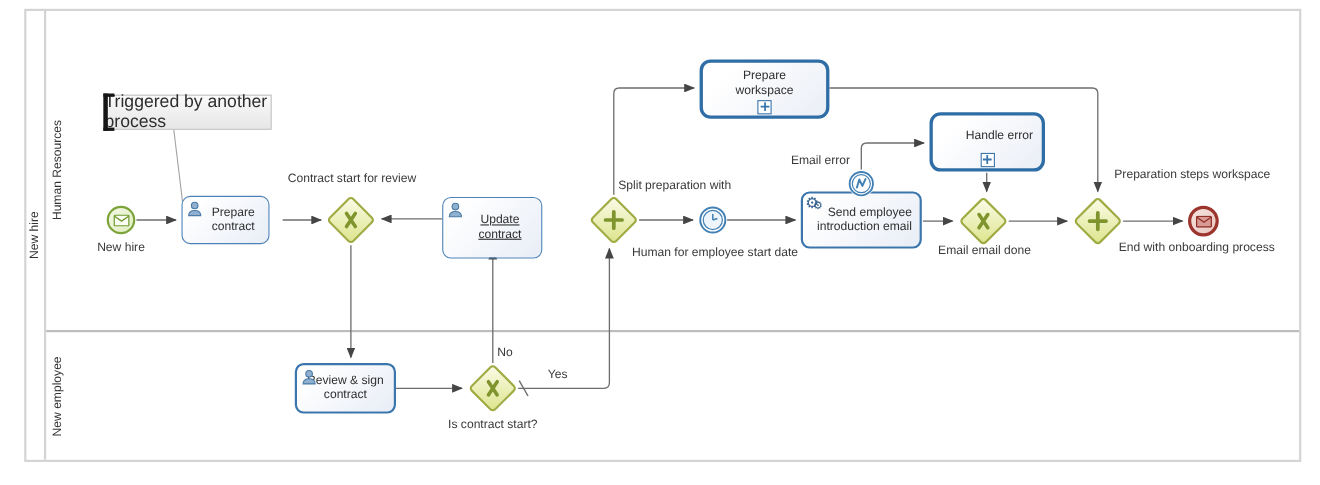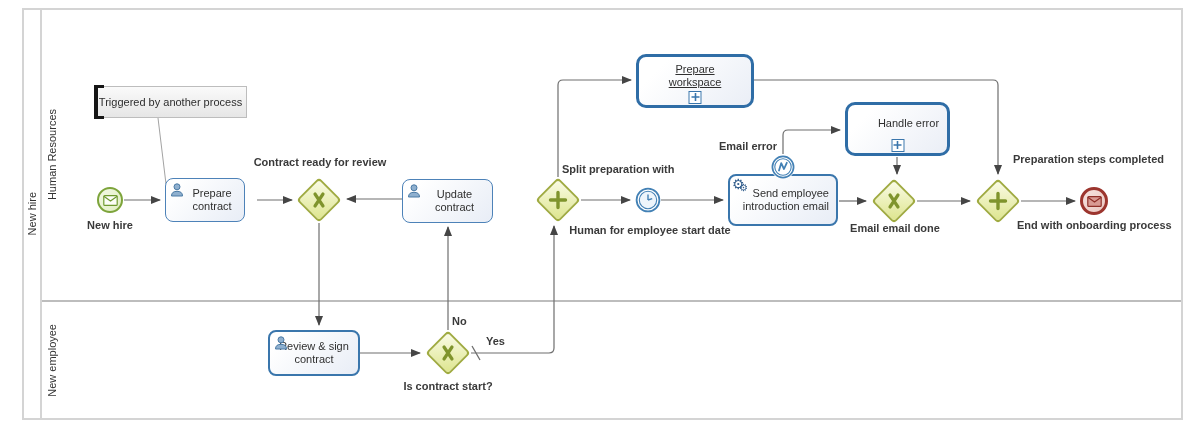--- a/index.html
+++ b/index.html
@@ -35,25 +35,25 @@
         border:2px solid #a0ab41;border-radius:4px;box-sizing:border-box;
         background:linear-gradient(135deg,#fafbe6,#dde58d);}
   .gw .gw-icon{position:absolute;left:0;top:0;width:46px;height:46px;display:flex;align-items:center;justify-content:center;}
   .event{position:absolute;box-sizing:border-box;border-radius:50%;display:flex;align-items:center;justify-content:center;}
   .ev-start{border:2px solid #7da43b;background:linear-gradient(135deg,#f3f9e4,#e1eec2);}
   .ev-end{border:3.5px solid #9c352e;background:linear-gradient(135deg,#f6e3df,#eac6c0);}
   .ev-plain{background:#fff;}
   
   .annotation{position:absolute;left:94px;top:86px;width:153px;height:32px;box-sizing:border-box;
         border:1px solid #bdbdbd;background:linear-gradient(180deg,#fafafa,#e6e6e6);
-        display:flex;align-items:center;justify-content:center;font-size:11px;color:#2d2d2d;}
+        display:flex;align-items:center;justify-content:center;font-size:16px;color:#2d2d2d;}
   .bracket{position:absolute;left:-1px;top:-2px;bottom:-2px;width:10px;box-sizing:border-box;
         border-left:4px solid #161616;border-top:3.5px solid #161616;border-bottom:3.5px solid #161616;}
   
-  .lbl{position:absolute;font-size:11px;color:#3a3a3a;white-space:nowrap;font-weight:bold;}
+  .lbl{position:absolute;font-size:11px;color:#3a3a3a;white-space:nowrap;}
   .lbl.center{transform:translateX(-50%);}
 </style>
 </head>
 <body>
 
 <div class="canvas">
 
   <div class="pool">
     <div class="pool-header">
       <span class="vlabel">New hire</span>
@@ -122,23 +122,23 @@
   </div>
 
   <div class="gw" style="left:296px;top:177px;">
     <div class="diamond"></div>
     <div class="gw-icon">
       <svg width="18" height="18" viewBox="0 0 18 18">
           <path d="M5,3 L13,15 M13,3 L5,15" stroke="#7f942c" stroke-width="3.2" stroke-linecap="round" fill="none"></path>
         </svg>
     </div>
   </div>
-  <div class="lbl center" style="left:320px;top:156px;">Contract ready for review</div>
-
-  <div class="task" style="left:402px;top:179px;width:91px;height:44px;">
+  <div class="lbl center" style="left:320px;top:156px;">Contract start for review</div>
+
+  <div class="task" style="left:402px;top:179px;width:91px;height:56px;text-decoration:underline;">
     <svg class="task-icon" viewBox="0 0 16 16">
       <circle cx="8" cy="4.8" r="3" fill="#8fb0cf" stroke="#4a7aa5" stroke-width="1"></circle>
       <path d="M2.5,14 Q2.5,9.3 8,9.3 Q13.5,9.3 13.5,14 Z" fill="#8fb0cf" stroke="#4a7aa5" stroke-width="1"></path>
     </svg>
     <span style="max-width:58px;margin-left:14px;">Update contract</span>
   </div>
 
   <div class="task heavy" style="left:268px;top:330px;width:92px;height:46px;">
     <svg class="task-icon" viewBox="0 0 16 16">
       <circle cx="8" cy="4.8" r="3" fill="#8fb0cf" stroke="#4a7aa5" stroke-width="1"></circle>
@@ -150,21 +150,21 @@
   <div class="gw" style="left:425px;top:330px;">
     <div class="diamond"></div>
     <div class="gw-icon">
       <svg width="18" height="18" viewBox="0 0 18 18">
           <path d="M5,3 L13,15 M13,3 L5,15" stroke="#7f942c" stroke-width="3.2" stroke-linecap="round" fill="none"></path>
         </svg>
     </div>
   </div>
   <div class="lbl center" style="left:448px;top:380px;">Is contract start?</div>
   <div class="lbl" style="left:452px;top:315px;">No</div>
-  <div class="lbl" style="left:486px;top:335px;">Yes</div>
+  <div class="lbl" style="left:498px;top:335px;">Yes</div>
 
   <div class="gw" style="left:535px;top:177px;">
     <div class="diamond"></div>
     <div class="gw-icon">
       <svg width="20" height="20" viewBox="0 0 20 20">
           <path d="M10,2.5 V17.5 M2.5,10 H17.5" stroke="#7f942c" stroke-width="3.4" stroke-linecap="round" fill="none"></path>
         </svg>
     </div>
   </div>
   <div class="lbl" style="left:562px;top:163px;">Split preparation with</div>
@@ -172,21 +172,21 @@
   <div class="event ev-plain" style="left:635px;top:187px;width:26px;height:26px;">
     <svg width="26" height="26" viewBox="0 0 26 26">
       <circle cx="13" cy="13" r="11.4" fill="#ffffff" stroke="#4381b5" stroke-width="1.8"></circle>
       <circle cx="13" cy="13" r="8.7" fill="#eef5fb" stroke="#4381b5" stroke-width="1.1"></circle>
       <line x1="13" y1="13" x2="13" y2="7.6" stroke="#4381b5" stroke-width="1.4"></line>
       <line x1="13" y1="13" x2="17.2" y2="11.6" stroke="#4381b5" stroke-width="1.4"></line>
     </svg>
   </div>
   <div class="lbl center" style="left:650px;top:224px;">Human for employee start date</div>
 
-  <div class="subprocess" style="left:636px;top:54px;width:118px;height:54px;text-decoration:underline;">
+  <div class="subprocess" style="left:636px;top:54px;width:118px;height:54px;">
     <span style="max-width:90px;">Prepare workspace</span>
     <div class="sub-marker">
       <svg width="10" height="10" viewBox="0 0 10 10" style="display:block;margin:0 auto;">
           <path d="M5,1 V9 M1,5 H9" stroke="#3a76ac" stroke-width="1.6" fill="none"></path>
         </svg>
     </div>
   </div>
 
   <div class="subprocess" style="left:845px;top:102px;width:105px;height:54px;">
     <span style="max-width:85px;padding-left:22px;">Handle error</span>
@@ -222,21 +222,21 @@
   <div class="lbl center" style="left:895px;top:222px;">Email email done</div>
 
   <div class="gw" style="left:975px;top:178px;">
     <div class="diamond"></div>
     <div class="gw-icon">
       <svg width="20" height="20" viewBox="0 0 20 20">
           <path d="M10,2.5 V17.5 M2.5,10 H17.5" stroke="#7f942c" stroke-width="3.4" stroke-linecap="round" fill="none"></path>
         </svg>
     </div>
   </div>
-  <div class="lbl" style="left:1013px;top:153px;">Preparation steps completed</div>
+  <div class="lbl" style="left:1013px;top:153px;">Preparation steps workspace</div>
 
   <div class="event ev-end" style="left:1080px;top:187px;width:28px;height:28px;">
     <svg width="15" height="11" viewBox="0 0 16 12">
       <rect x="0.7" y="0.7" width="14.6" height="10.6" rx="1" fill="#d99a93" stroke="#8f2f28" stroke-width="1.3"></rect>
       <path d="M0.7,1.4 L8,6.6 L15.3,1.4" fill="none" stroke="#8f2f28" stroke-width="1.3"></path>
     </svg>
   </div>
   <div class="lbl" style="left:1017px;top:219px;text-align:right;">End with onboarding process</div>
 
 </div>

